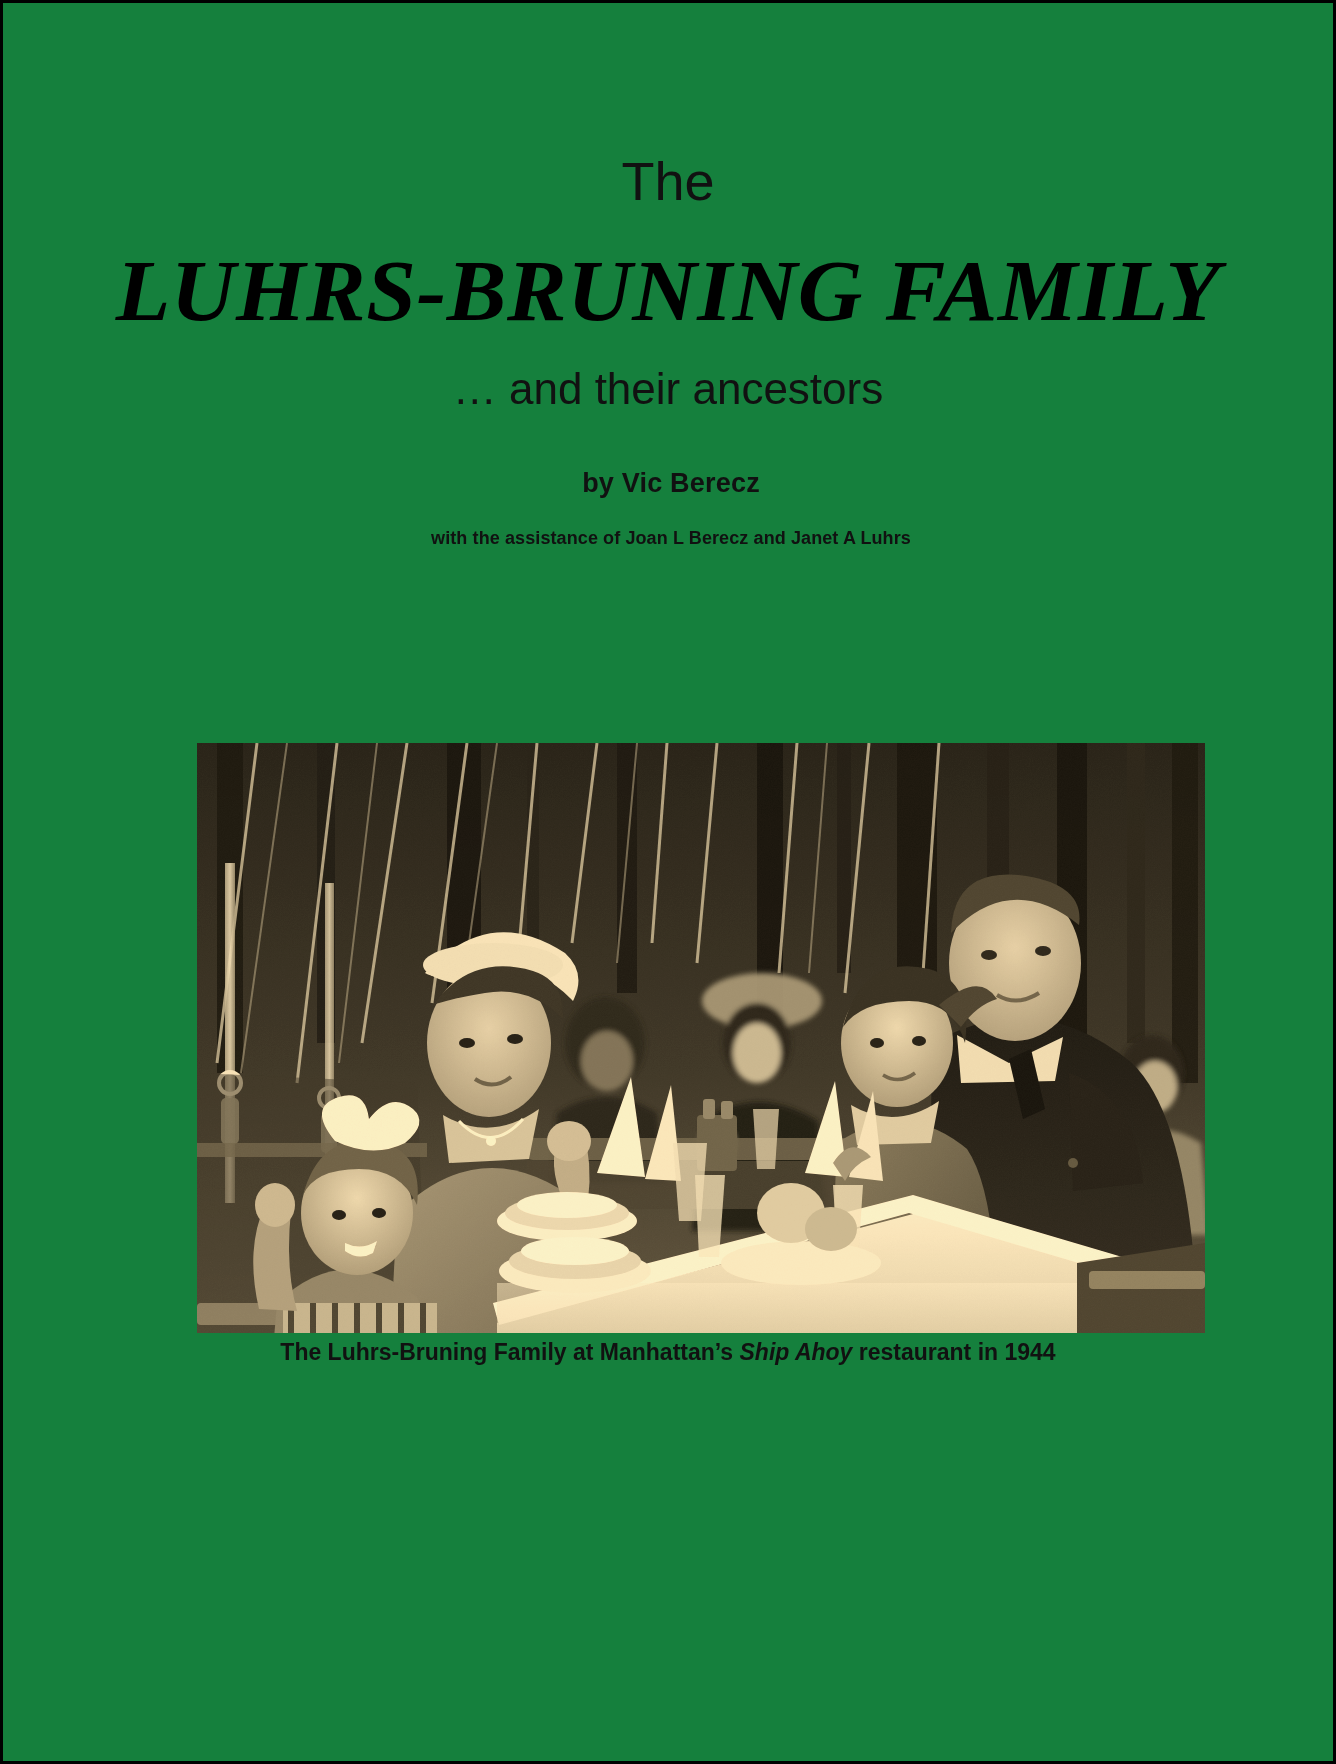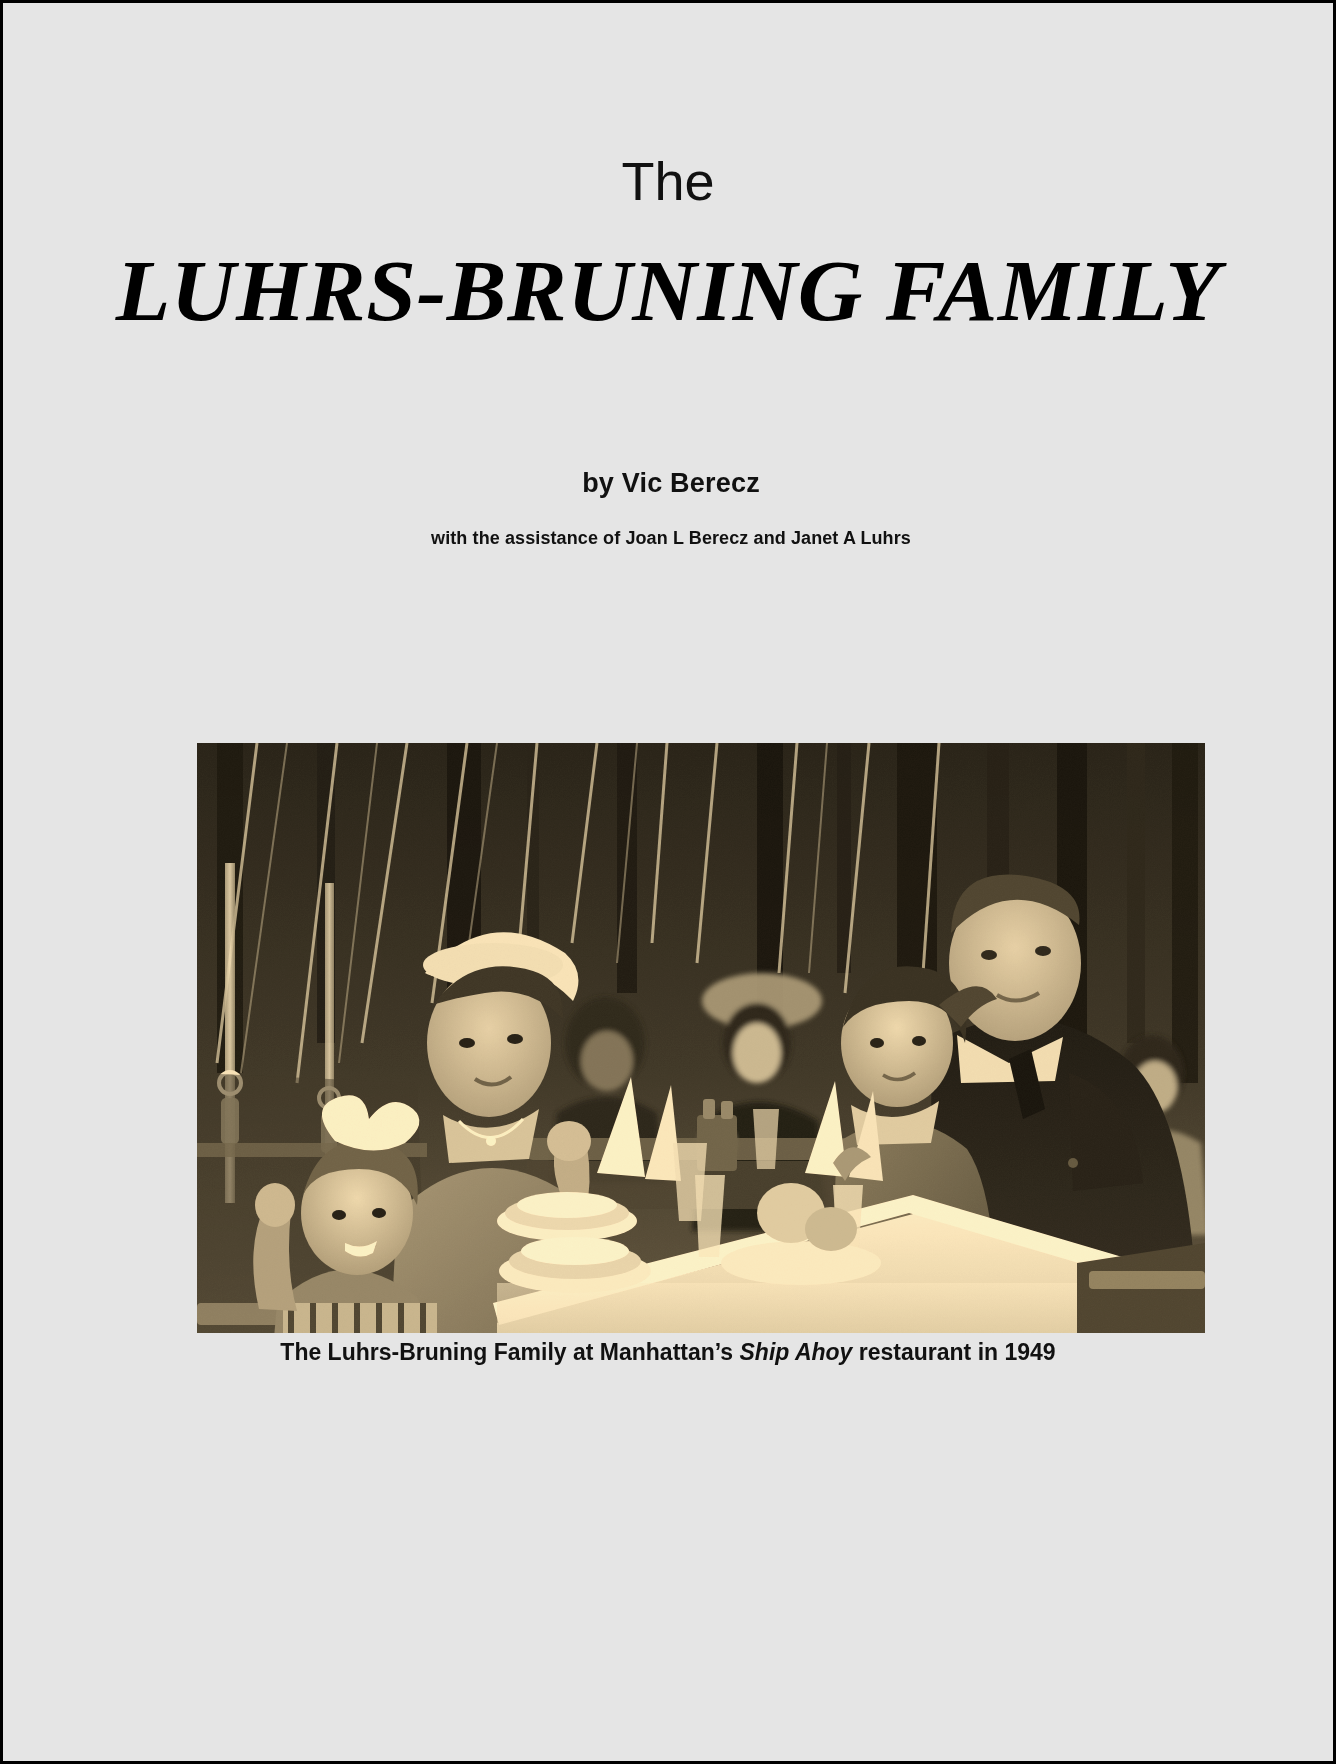--- a/index.html
+++ b/index.html
@@ -4,21 +4,21 @@
 <style>
   html, body {
     margin: 0;
     padding: 0;
     background: #ffffff;
   }
   .page {
     position: relative;
     width: 1336px;
     height: 1764px;
-    background: #e5e5e5;
+    background: #15803d;
     box-sizing: border-box;
     border: 3px solid #000000;
     overflow: hidden;
     font-family: "Liberation Sans", sans-serif;
   }
   .title-block {
     position: absolute;
     left: 0;
     right: 0;
     top: 150px;
@@ -110,20 +110,21 @@
   }
 </style>
 </head>
 <body>
 
 <div class="page">
 
   <div class="title-block">
     <div class="title-the">The</div>
     <div class="title-main">LUHRS-BRUNING FAMILY</div>
+    <div class="title-sub">… and their ancestors</div>
   </div>
 
   <div class="byline-block">
     <div class="byline-author">by Vic Berecz</div>
     <div class="byline-assist">with the assistance of Joan L Berecz and Janet A Luhrs</div>
   </div>
 
   <div class="photo-wrap">
     <div class="photo">
       <svg viewBox="0 0 1008 590" preserveAspectRatio="none" xmlns="http://www.w3.org/2000/svg">
@@ -358,16 +359,16 @@
         <path d="M880 520 L1008 500 L1008 590 L880 590 Z" fill="#4b3f28"></path>
         <rect x="892" y="528" width="116" height="18" rx="4" fill="#8b7c55"></rect>
 
         <rect x="0" y="0" width="1008" height="590" filter="url(#grain)" opacity="0.35"></rect>
         <rect x="0" y="0" width="1008" height="590" fill="#6b5c38" opacity="0.10"></rect>
       </svg>
     </div>
   </div>
 
   <div class="caption">
-    <span>The Luhrs-Bruning Family at Manhattan’s </span><em>Ship Ahoy</em><span> restaurant in 1949</span>
+    <span>The Luhrs-Bruning Family at Manhattan’s </span><em>Ship Ahoy</em><span> restaurant in 1944</span>
   </div>
 
 </div>
 
 </body></html>

